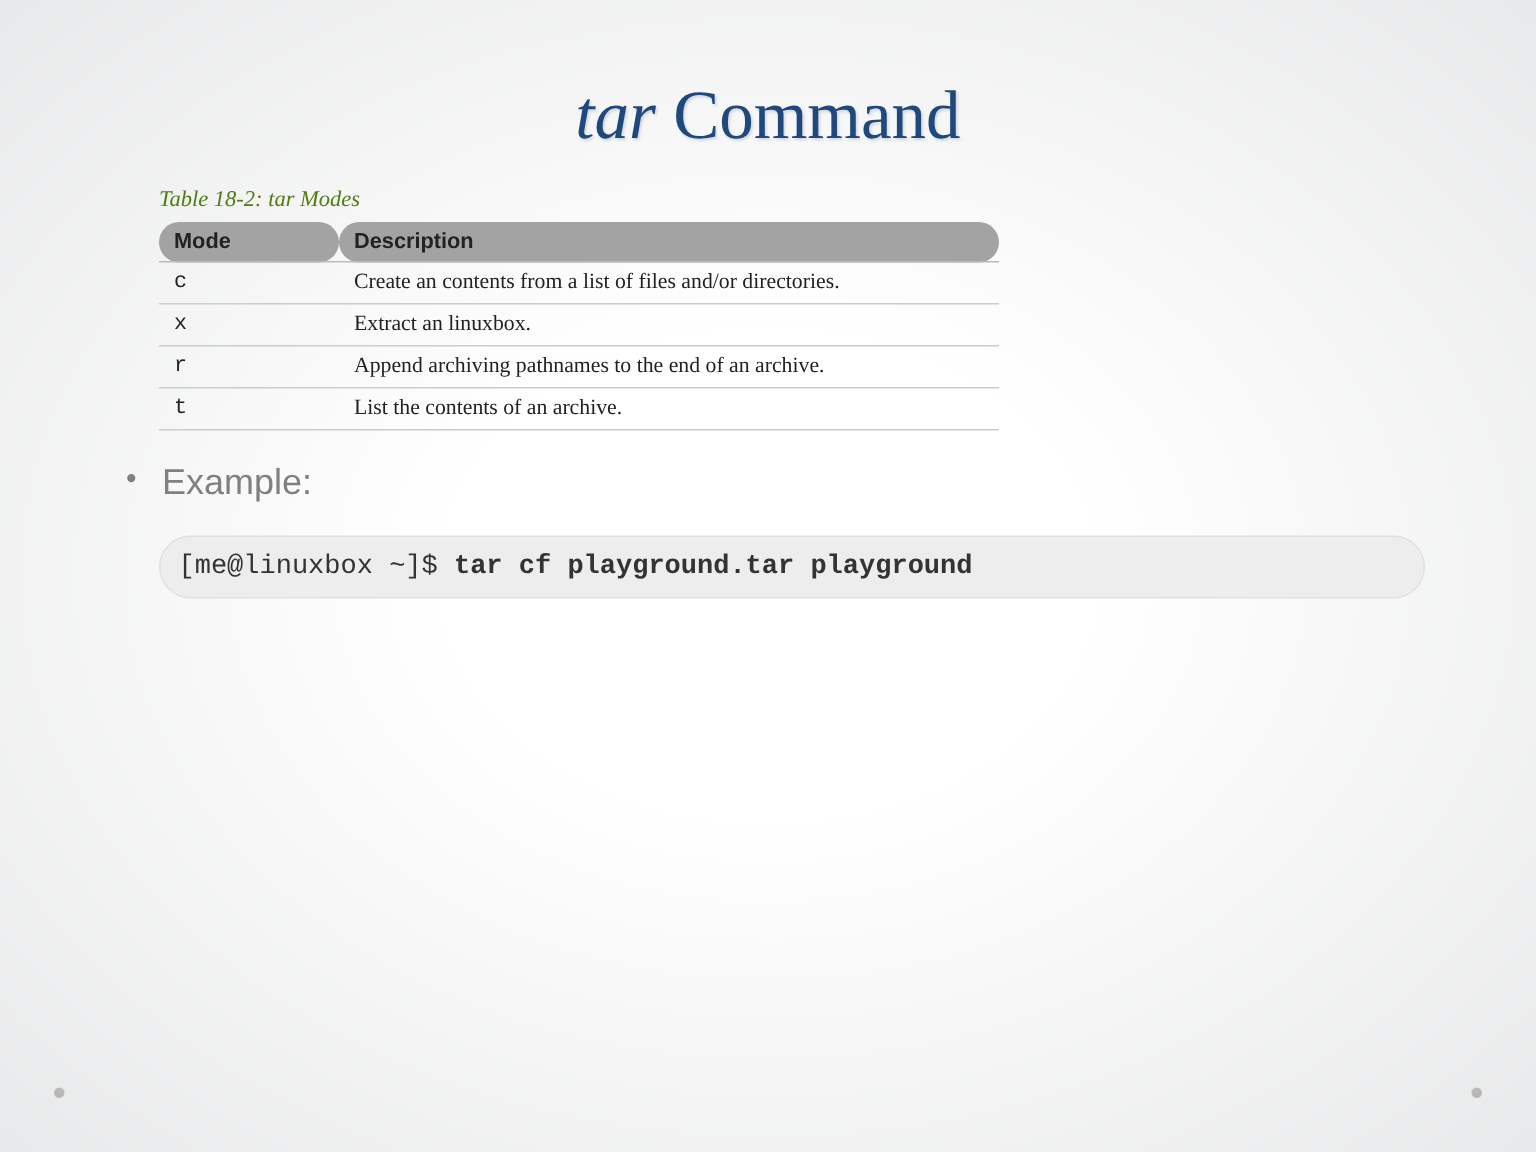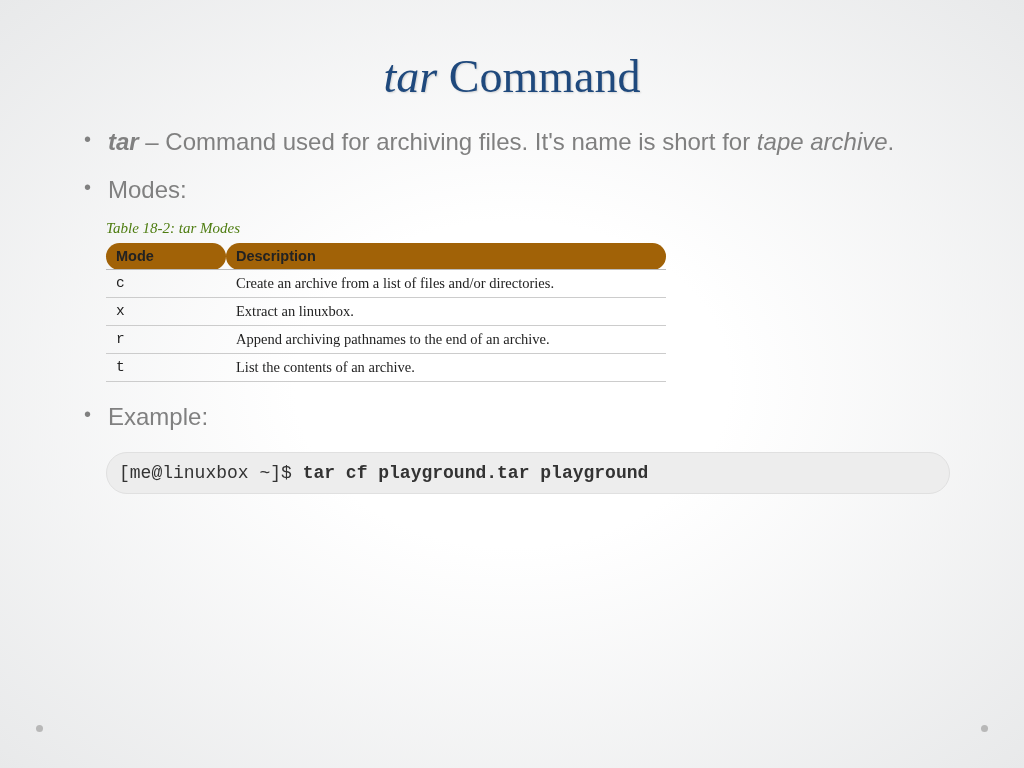--- a/index.html
+++ b/index.html
@@ -60,21 +60,21 @@
     font-size: 15px;
     color: #4d7c0f;
     margin-bottom: 6px;
   }
   table.modes {
     width: 100%;
     border-collapse: collapse;
     font-size: 14.5px;
   }
   table.modes thead th {
-    background: #a16207;
+    background: #a3a3a3;
     text-align: left;
     padding: 5px 10px;
     font-family: Arial, sans-serif;
     font-weight: 700;
     color: #222;
     border-bottom: 1px solid #bbb;
   }
   table.modes td {
     padding: 5px 10px;
     border-bottom: 1px solid #ccc;
@@ -107,40 +107,34 @@
 </style>
 </head>
 <body>
 
 <div class="slide">
 
   <h1 class="title">
     <span class="italic">tar</span><span> Command</span>
   </h1>
 
-  <ul class="bullets">
-    <li class="b1">
-      <span class="bold ital">tar</span><span> – Command used for archiving files. It's name is short for </span><span class="ital">tape archive</span><span>.</span>
-    </li>
-    <li>Modes:</li>
-  </ul>
 
   <div class="table-block">
     <div class="table-caption">Table 18-2: tar Modes</div>
     <table class="modes">
       <thead>
         <tr>
           <th>Mode</th>
           <th>Description</th>
         </tr>
       </thead>
       <tbody>
         <tr>
           <td class="mode">c</td>
-          <td>Create an archive from a list of files and/or directories.</td>
+          <td>Create an contents from a list of files and/or directories.</td>
         </tr>
         <tr>
           <td class="mode">x</td>
           <td>Extract an linuxbox.</td>
         </tr>
         <tr>
           <td class="mode">r</td>
           <td>Append archiving pathnames to the end of an archive.</td>
         </tr>
         <tr>

